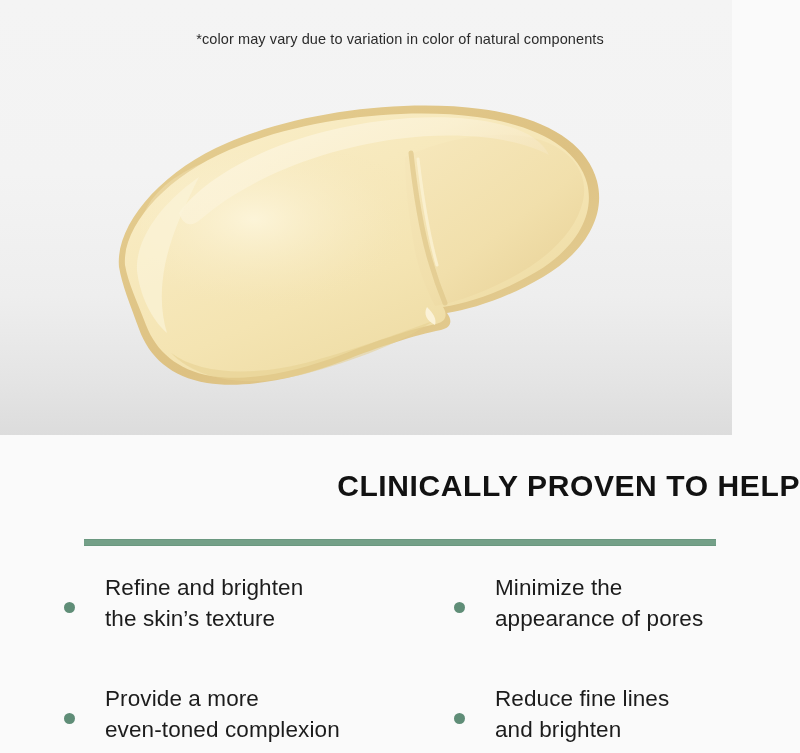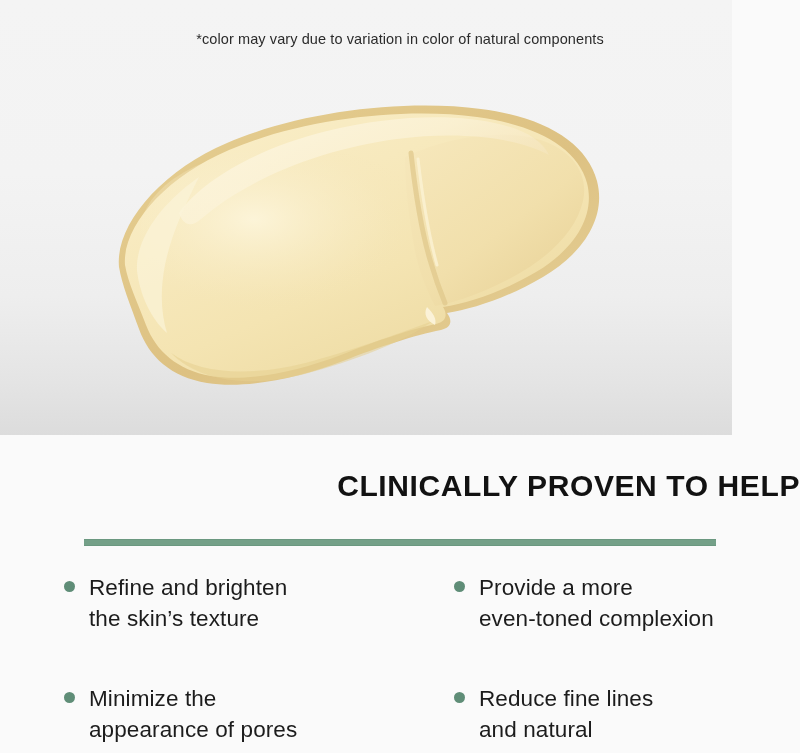--- a/index.html
+++ b/index.html
@@ -101,22 +101,22 @@
     display: grid;
     grid-template-columns: 390px 340px;
     grid-template-rows: auto auto;
     column-gap: 0;
     row-gap: 49px;
     padding-left: 64px;
   }
 
   .benefit {
     display: flex;
-    align-items: flex-start;
-    gap: 0;
+    align-items: center;
+    gap: 16px;
   }
 
   .benefit-bullet {
     flex: 0 0 auto;
     width: 11px;
     height: 11px;
     border-radius: 50%;
     background: #5f8d77;
     margin-top: 9px;
     margin-right: 14px;
@@ -246,32 +246,32 @@
     <div class="benefits">
 
       <div class="benefit">
         <span class="benefit-bullet"></span>
         <span class="benefit-text">Refine and brighten
 the skin’s texture</span>
       </div>
 
       <div class="benefit">
         <span class="benefit-bullet"></span>
+        <span class="benefit-text">Minimize the
+appearance of pores</span>
+      </div>
+
+      <div class="benefit">
+        <span class="benefit-bullet"></span>
         <span class="benefit-text">Provide a more
 even-toned complexion</span>
       </div>
 
       <div class="benefit">
         <span class="benefit-bullet"></span>
-        <span class="benefit-text">Minimize the
-appearance of pores</span>
-      </div>
-
-      <div class="benefit">
-        <span class="benefit-bullet"></span>
         <span class="benefit-text">Reduce fine lines
-and natural</span>
+and brighten</span>
       </div>
 
     </div>
   </div>
 
 </div>
 
 </body></html>

